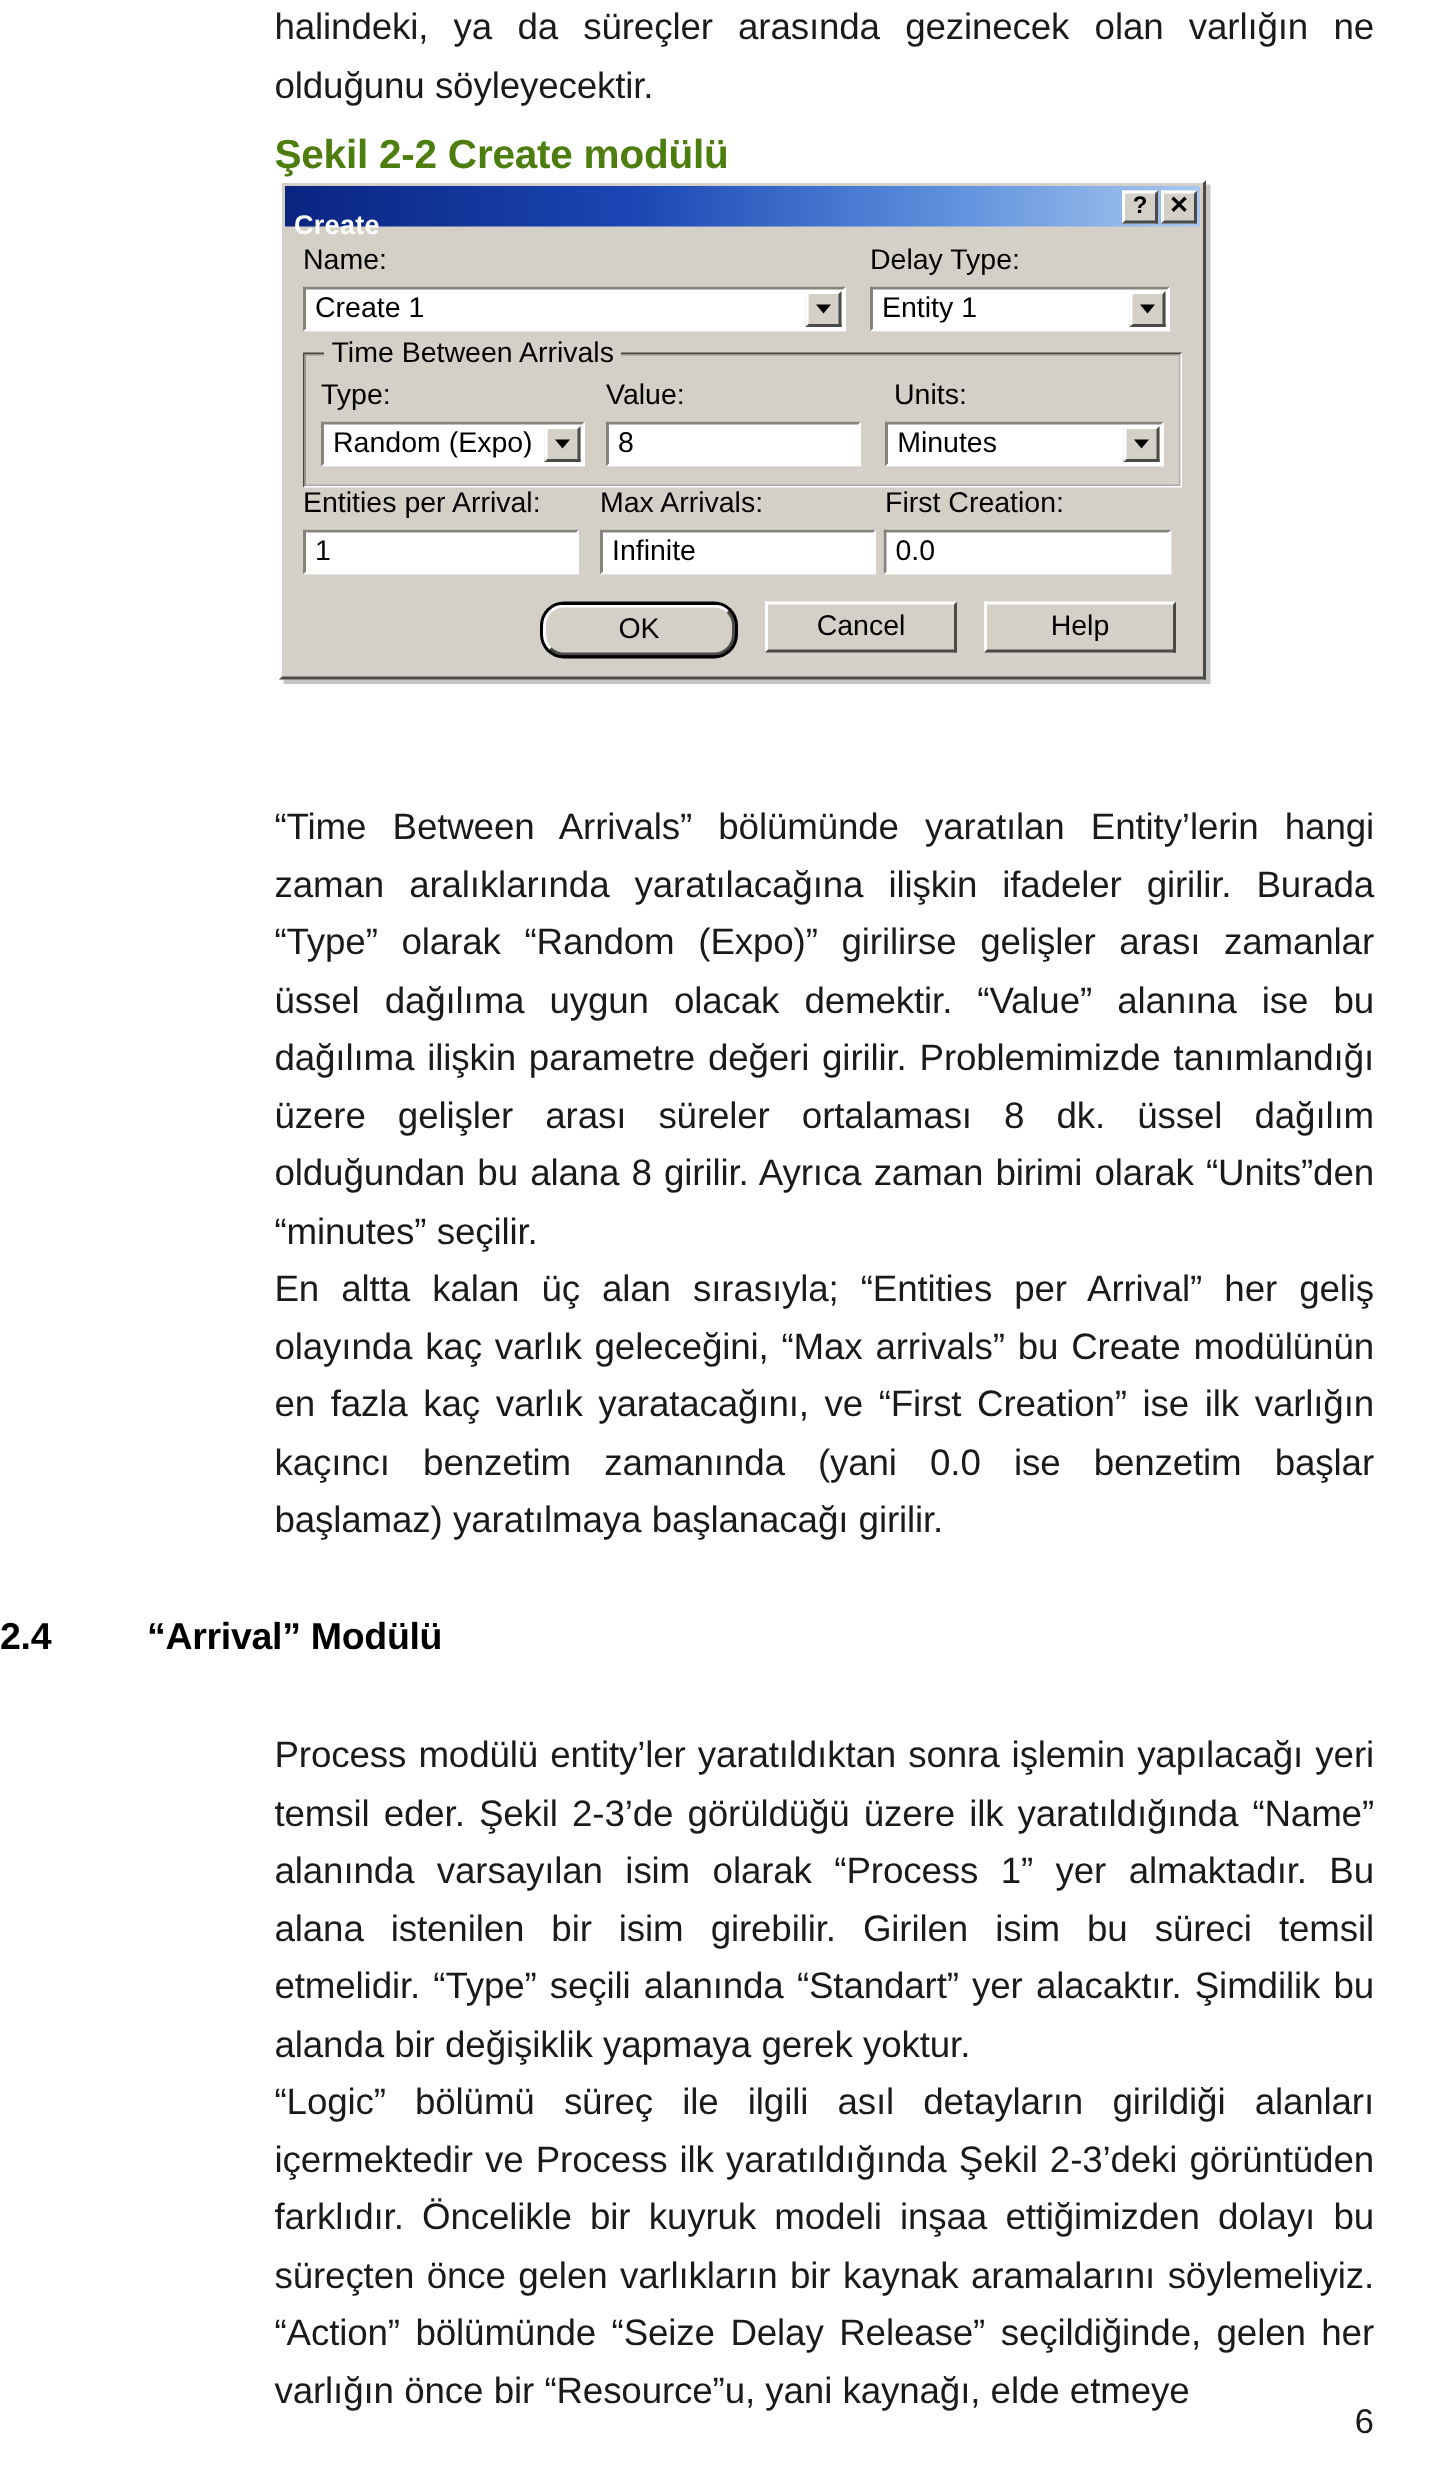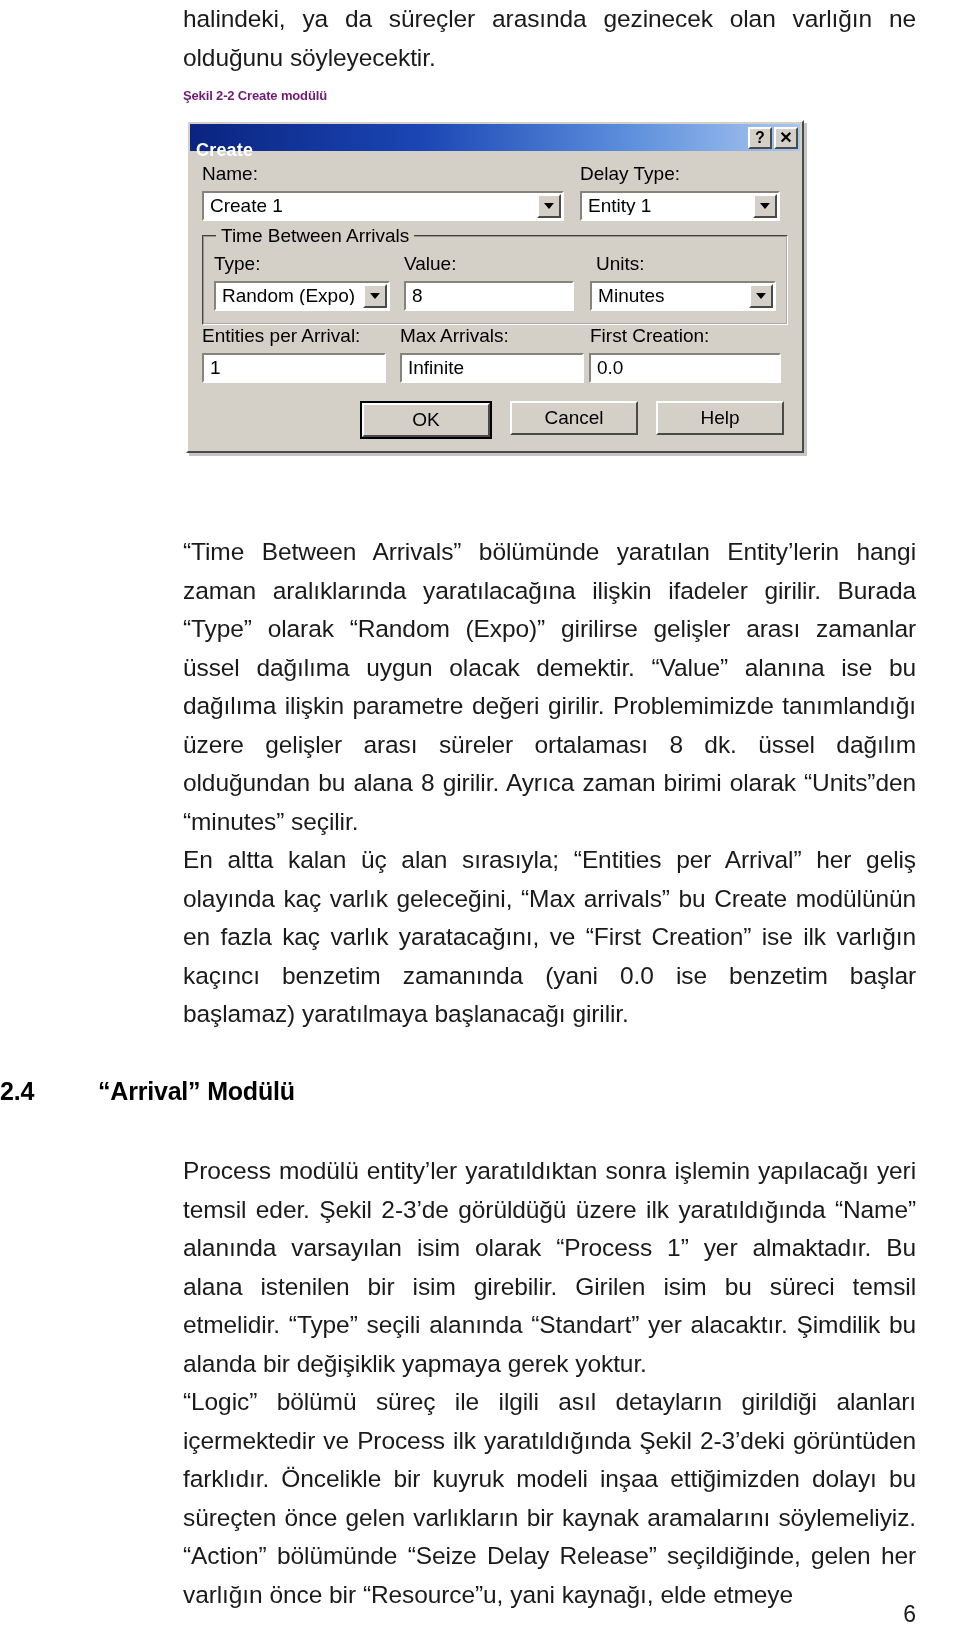--- a/index.html
+++ b/index.html
@@ -38,24 +38,24 @@
     text-justify: inter-word;
     letter-spacing: -0.1px;
     word-spacing: 0.2px;
     color: #1a1a1a;
   }
 
   .fig-caption {
     position: absolute;
     left: 183px;
     top: 88px;
-    font-size: 13px;
+    font-size: 27px;
     font-weight: bold;
     letter-spacing: -0.15px;
-    color: #701a75;
+    color: #4d7c0f;
   }
 
   
   .dialog-wrap {
     position: absolute;
     left: 186px;
     top: 120px;
     width: 620px;
   }
   .dialog {
@@ -204,20 +204,21 @@
     display: flex;
     align-items: center;
     justify-content: center;
     font-size: 19px;
     color: #000000;
     box-sizing: border-box;
   }
   .dlg-btn.default {
     box-shadow: 0 0 0 2px #000000;
     margin: 2px;
+    border-radius: 14px;
   }
 
   .page-number {
     position: absolute;
     right: 44px;
     bottom: 18px;
     font-size: 23px;
     color: #1a1a1a;
   }
 

